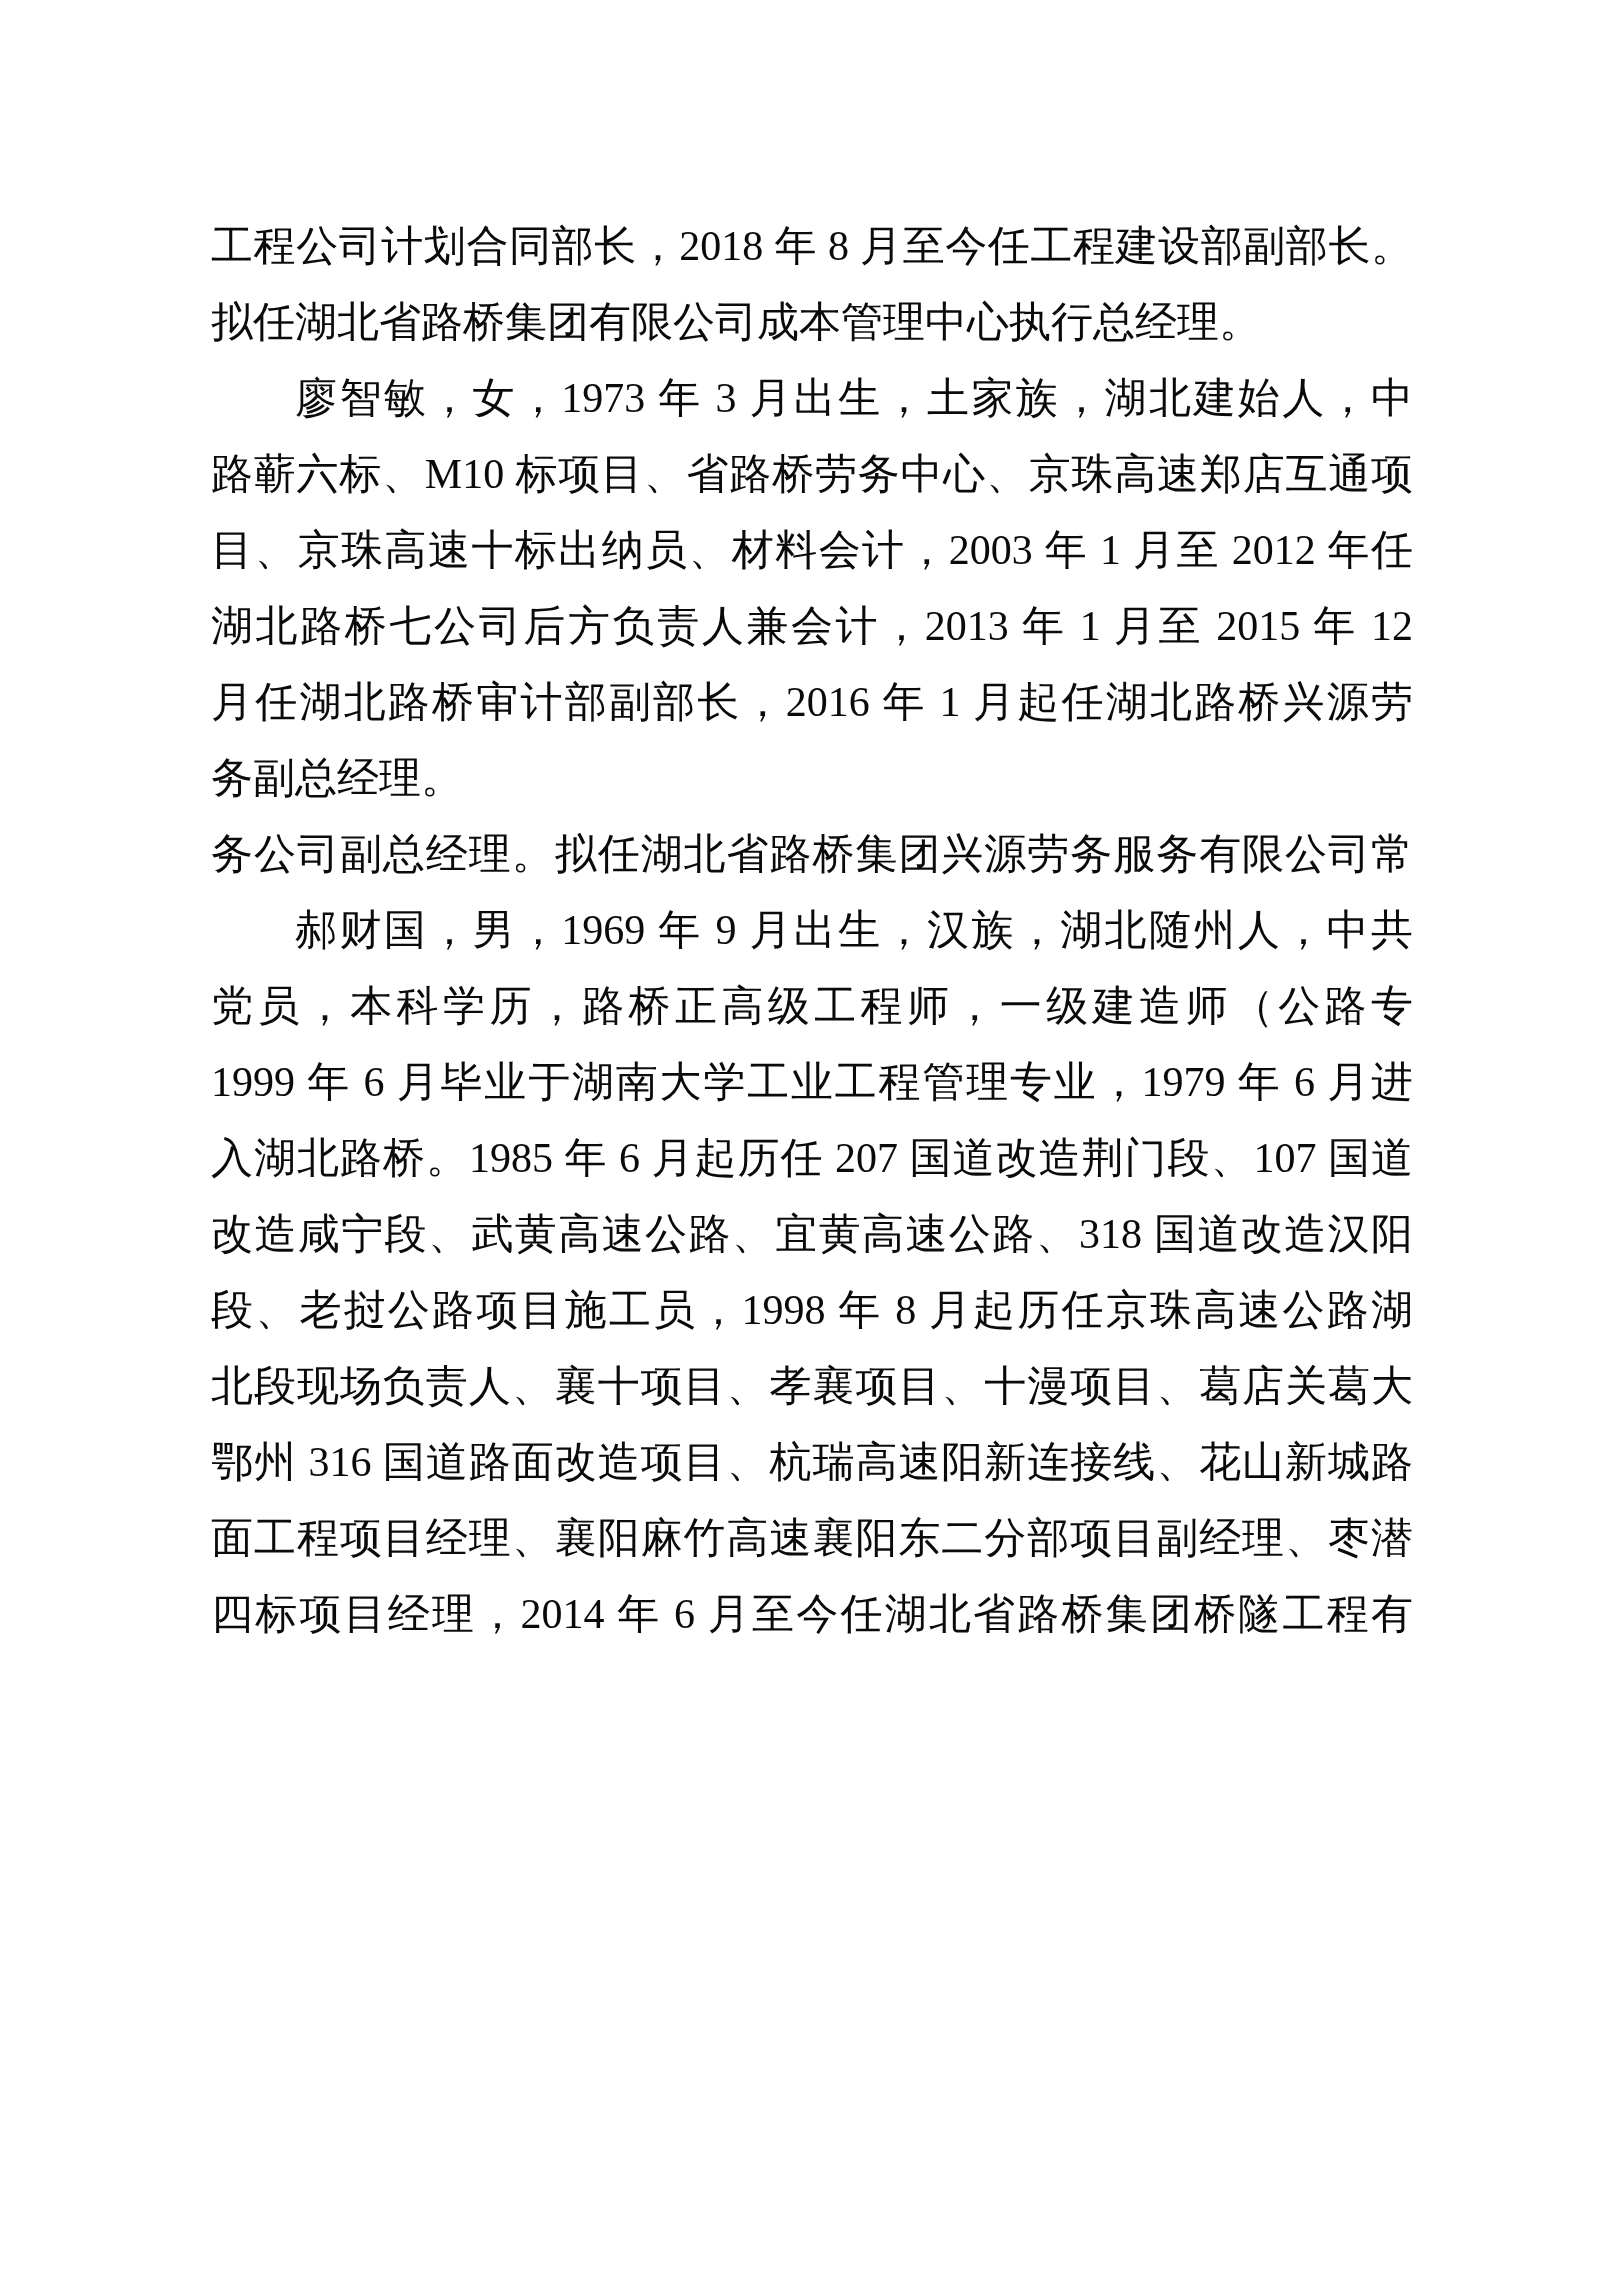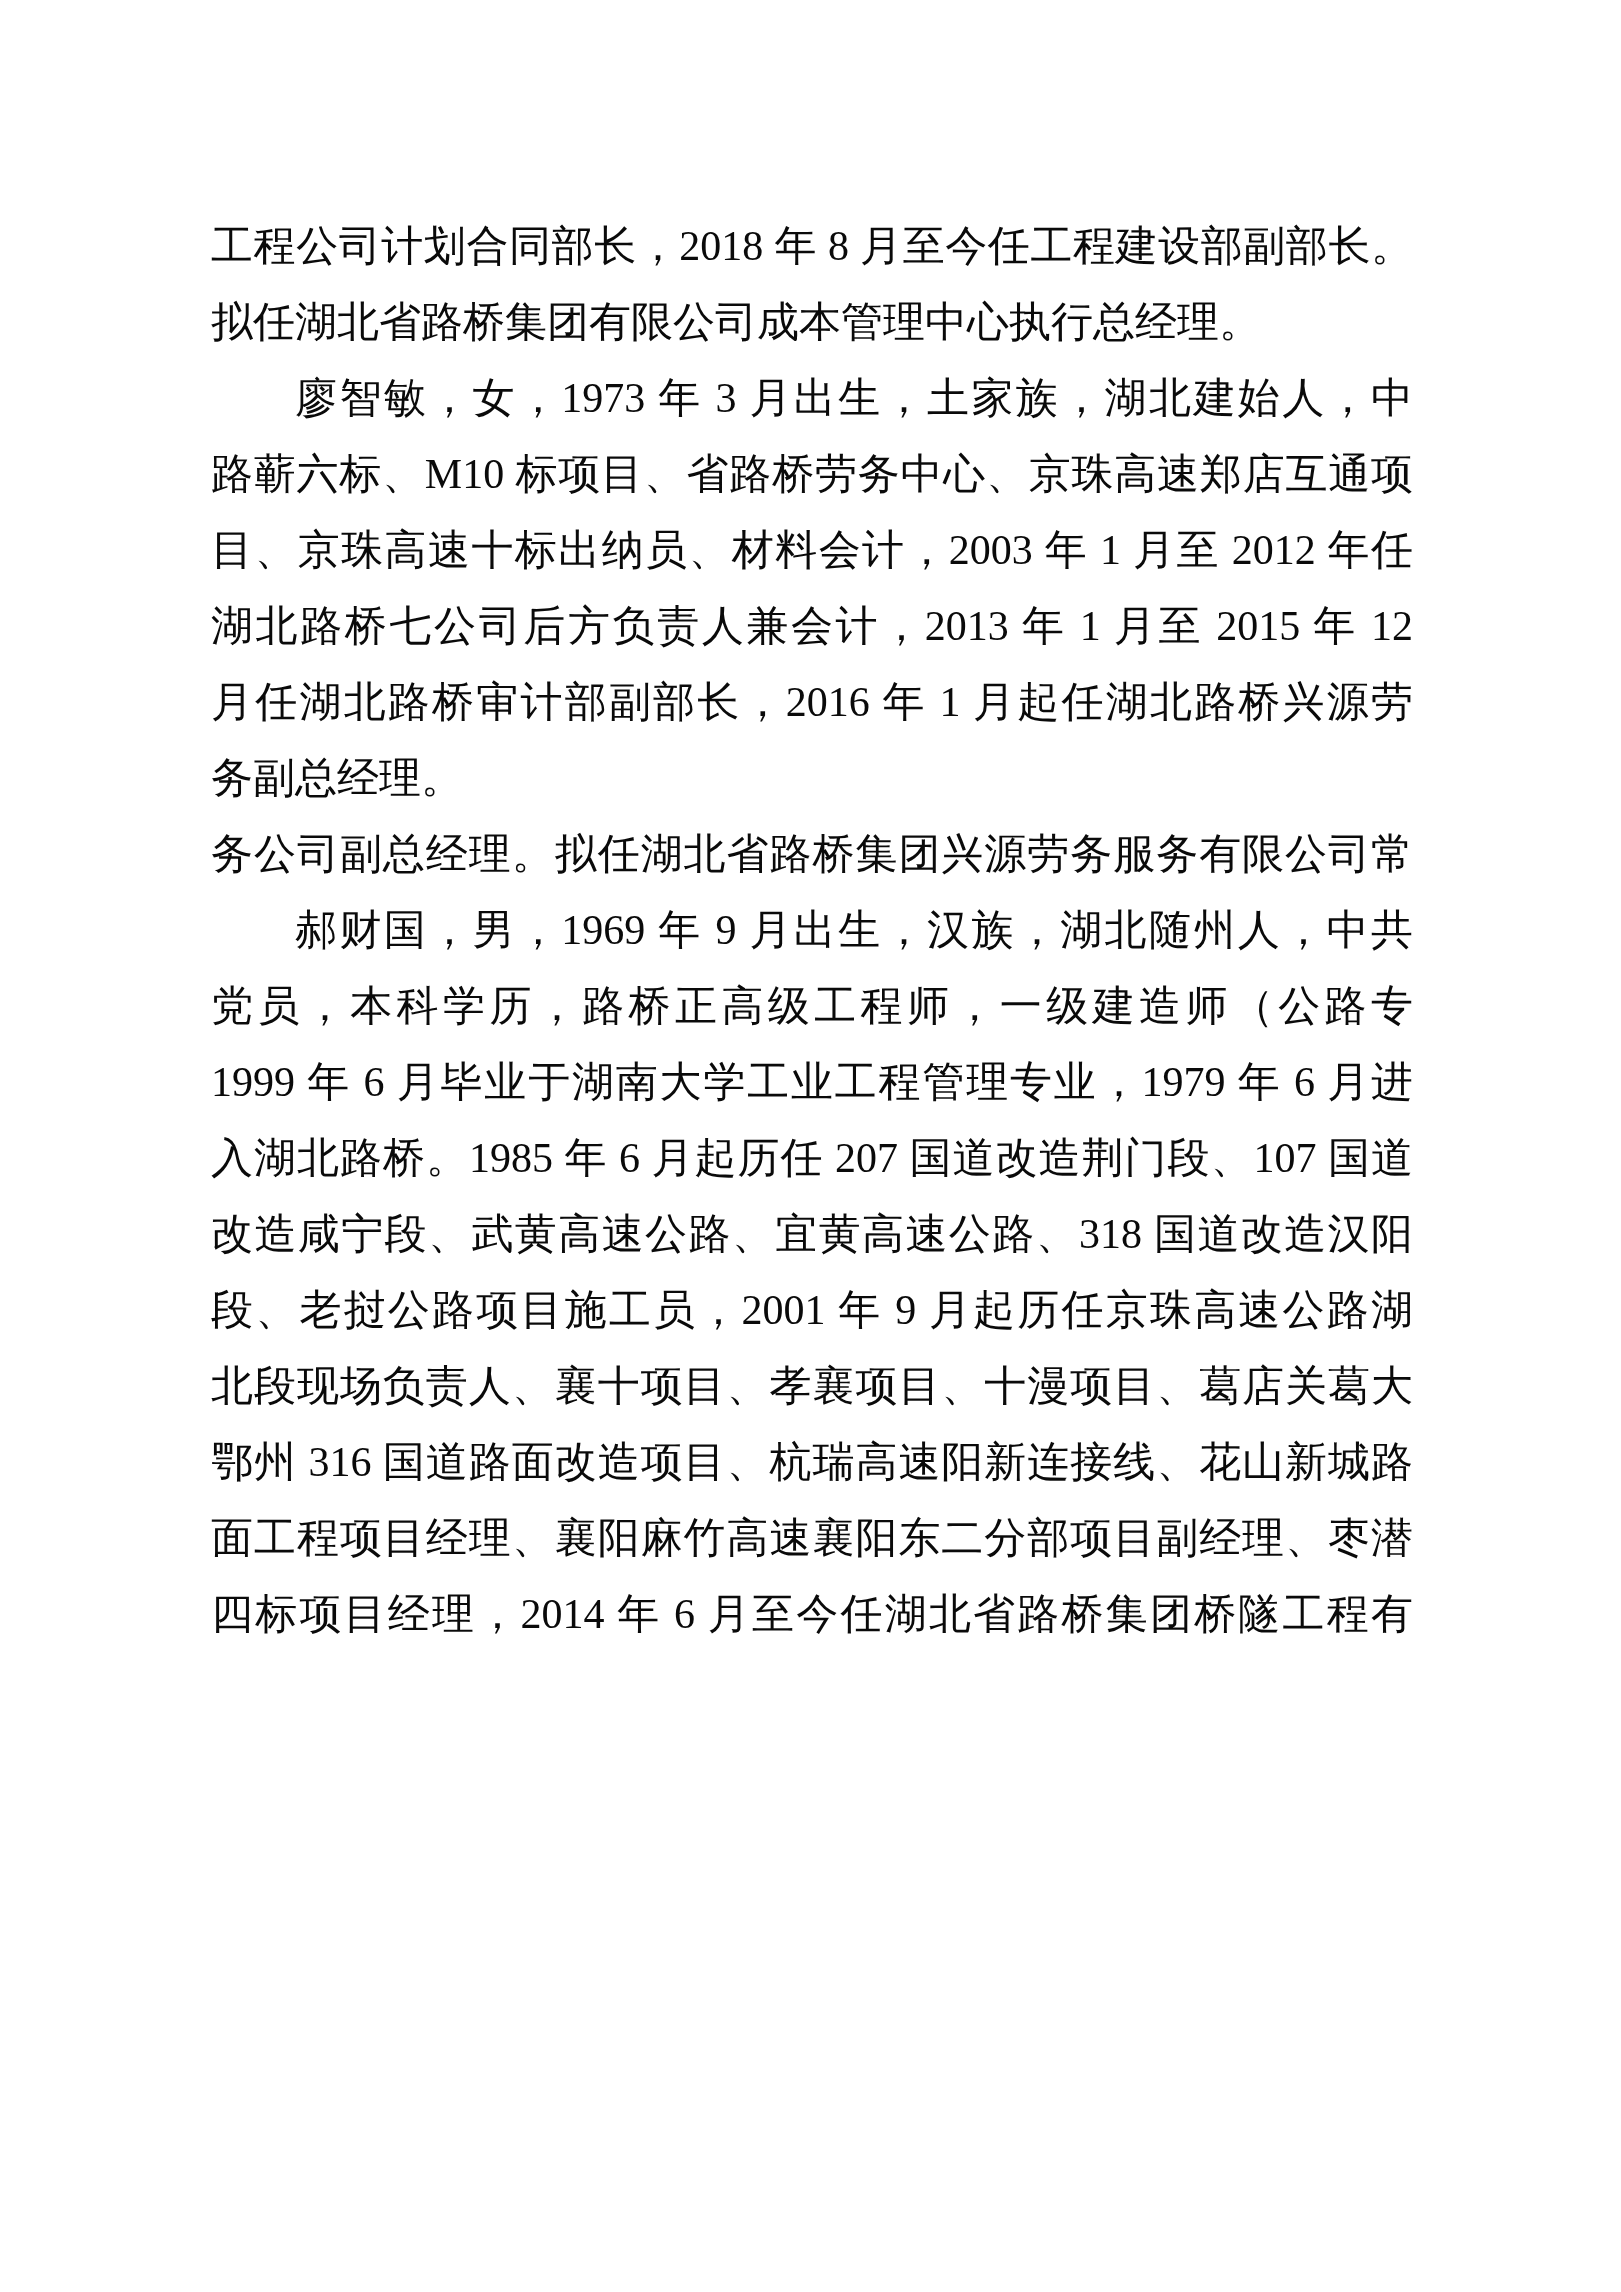--- a/index.html
+++ b/index.html
@@ -70,21 +70,21 @@
       <div class="line pend">务副总经理。</div>
       <div class="line">务公司副总经理。拟任湖北省路桥集团兴源劳务服务有限公司常</div>
     </div>
 
     <div class="para">
       <div class="line indent">郝财国，男，1969 年 9 月出生，汉族，湖北随州人，中共</div>
       <div class="line">党员，本科学历，路桥正高级工程师，一级建造师（公路专业），</div>
       <div class="line">1999 年 6 月毕业于湖南大学工业工程管理专业，1979 年 6 月进</div>
       <div class="line">入湖北路桥。1985 年 6 月起历任 207 国道改造荆门段、107 国道</div>
       <div class="line">改造咸宁段、武黄高速公路、宜黄高速公路、318 国道改造汉阳</div>
-      <div class="line">段、老挝公路项目施工员，2001 年 9 月起历任京珠高速公路湖</div>
+      <div class="line">段、老挝公路项目施工员，1998 年 8 月起历任京珠高速公路湖</div>
       <div class="line">北段现场负责人、襄十项目、孝襄项目、十漫项目、葛店关葛大</div>
       <div class="line">鄂州 316 国道路面改造项目、杭瑞高速阳新连接线、花山新城路</div>
       <div class="line">面工程项目经理、襄阳麻竹高速襄阳东二分部项目副经理、枣潜</div>
       <div class="line">四标项目经理，2014 年 6 月至今任湖北省路桥集团桥隧工程有</div>
     </div>
 
   </div>
 </div>
 
 

